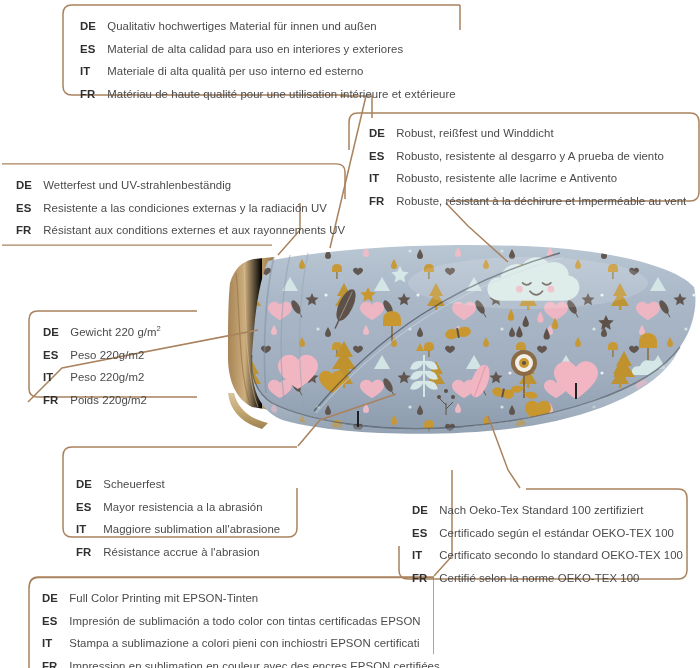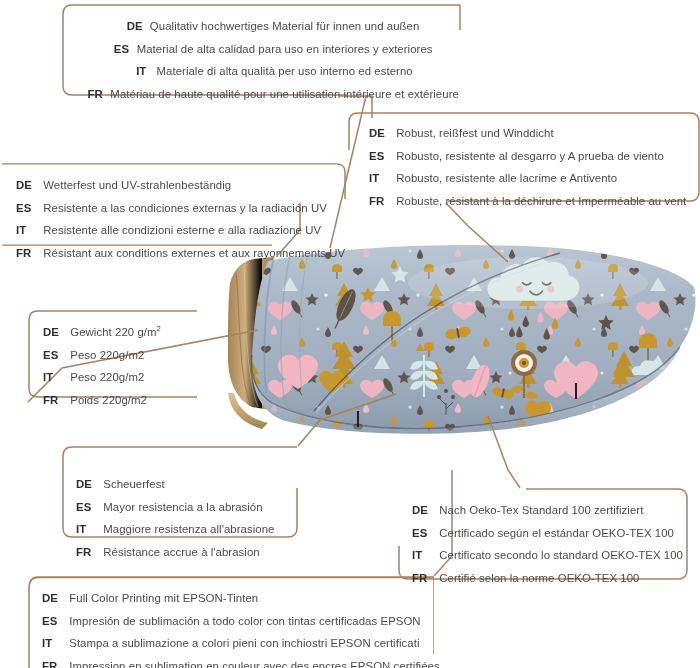--- a/index.html
+++ b/index.html
@@ -21,21 +21,21 @@
   .callout{position:absolute;box-sizing:border-box;}
   .lines{position:absolute;left:0;top:0;width:100%;height:100%;}
   .txt{position:relative;z-index:2;}
   .row{white-space:nowrap;color:#4a4a4a;font-size:11.4px;line-height:22.6px;
        letter-spacing:.005em;}
   .lang{font-weight:bold;color:#2f2f2f;display:inline-block;}
   .sup{font-size:7.6px;vertical-align:super;line-height:0;}
 
   
   #c-material{left:62px;top:4px;width:400px;height:92px;}
-  #c-material .txt{padding:11px 0 0 18px;text-align:center;}
+  #c-material .txt{padding:11px 0 0 18px;}
   #c-material .lang{min-width:24px;}
 
   #c-robust{left:348px;top:112px;width:352px;height:90px;}
   #c-robust .txt{padding:10px 0 0 21px;}
   #c-robust .lang{min-width:24px;}
 
   #c-weather{left:2px;top:163px;width:344px;height:83px;}
   #c-weather .txt{padding:11px 0 0 14px;}
   #c-weather .lang{min-width:24px;}
 
@@ -345,21 +345,20 @@
   <div class="callout" id="c-weather">
     <svg class="lines" viewBox="0 0 344 92" preserveAspectRatio="none">
       <g fill="none" stroke="#a9825e" stroke-width="1.5">
         <path d="M0 1 L334 1 Q343 1 343 10 L343 40"></path>
         <path d="M0 91 L270 91"></path>
       </g>
     </svg>
     <div class="txt">
       <div class="row"><span class="lang">DE</span> <span>Wetterfest und UV-strahlenbeständig</span></div>
       <div class="row"><span class="lang">ES</span> <span>Resistente a las condiciones externas y la radiación UV</span></div>
-      <div class="row"><span class="lang">IT</span> <span>Resistente alle condizioni esterne e alla radiazione UV</span></div>
       <div class="row"><span class="lang">FR</span> <span>Résistant aux conditions externes et aux rayonnements UV</span></div>
     </div>
   </div>
 
   <div class="callout" id="c-weight">
     <svg class="lines" viewBox="0 0 170 92" preserveAspectRatio="none">
       <g fill="none" stroke="#a9825e" stroke-width="1.5">
         <path d="M169 1 L10 1 Q1 1 1 10 L1 82 Q1 91 10 91 L169 91"></path>
       </g>
     </svg>
@@ -373,21 +372,21 @@
 
   <div class="callout" id="c-abrasion">
     <svg class="lines" viewBox="0 0 236 92" preserveAspectRatio="none">
       <g fill="none" stroke="#a9825e" stroke-width="1.5">
         <path d="M235 1 L10 1 Q1 1 1 10 L1 82 Q1 91 10 91 L226 91 Q235 91 235 82 L235 42"></path>
       </g>
     </svg>
     <div class="txt">
       <div class="row"><span class="lang">DE</span> <span>Scheuerfest</span></div>
       <div class="row"><span class="lang">ES</span> <span>Mayor resistencia a la abrasión</span></div>
-      <div class="row"><span class="lang">IT</span> <span>Maggiore resistenza all'abrasione</span></div>
+      <div class="row"><span class="lang">IT</span> <span>Maggiore sublimation all'abrasione</span></div>
       <div class="row"><span class="lang">FR</span> <span>Résistance accrue à l'abrasion</span></div>
     </div>
   </div>
 
   <div class="callout" id="c-oeko">
     <svg class="lines" viewBox="0 0 290 92" preserveAspectRatio="none">
       <g fill="none" stroke="#a9825e" stroke-width="1.5">
         <path d="M128 1 L280 1 Q289 1 289 10 L289 82 Q289 91 280 91 L10 91 Q1 91 1 82 L1 58"></path>
       </g>
     </svg>

